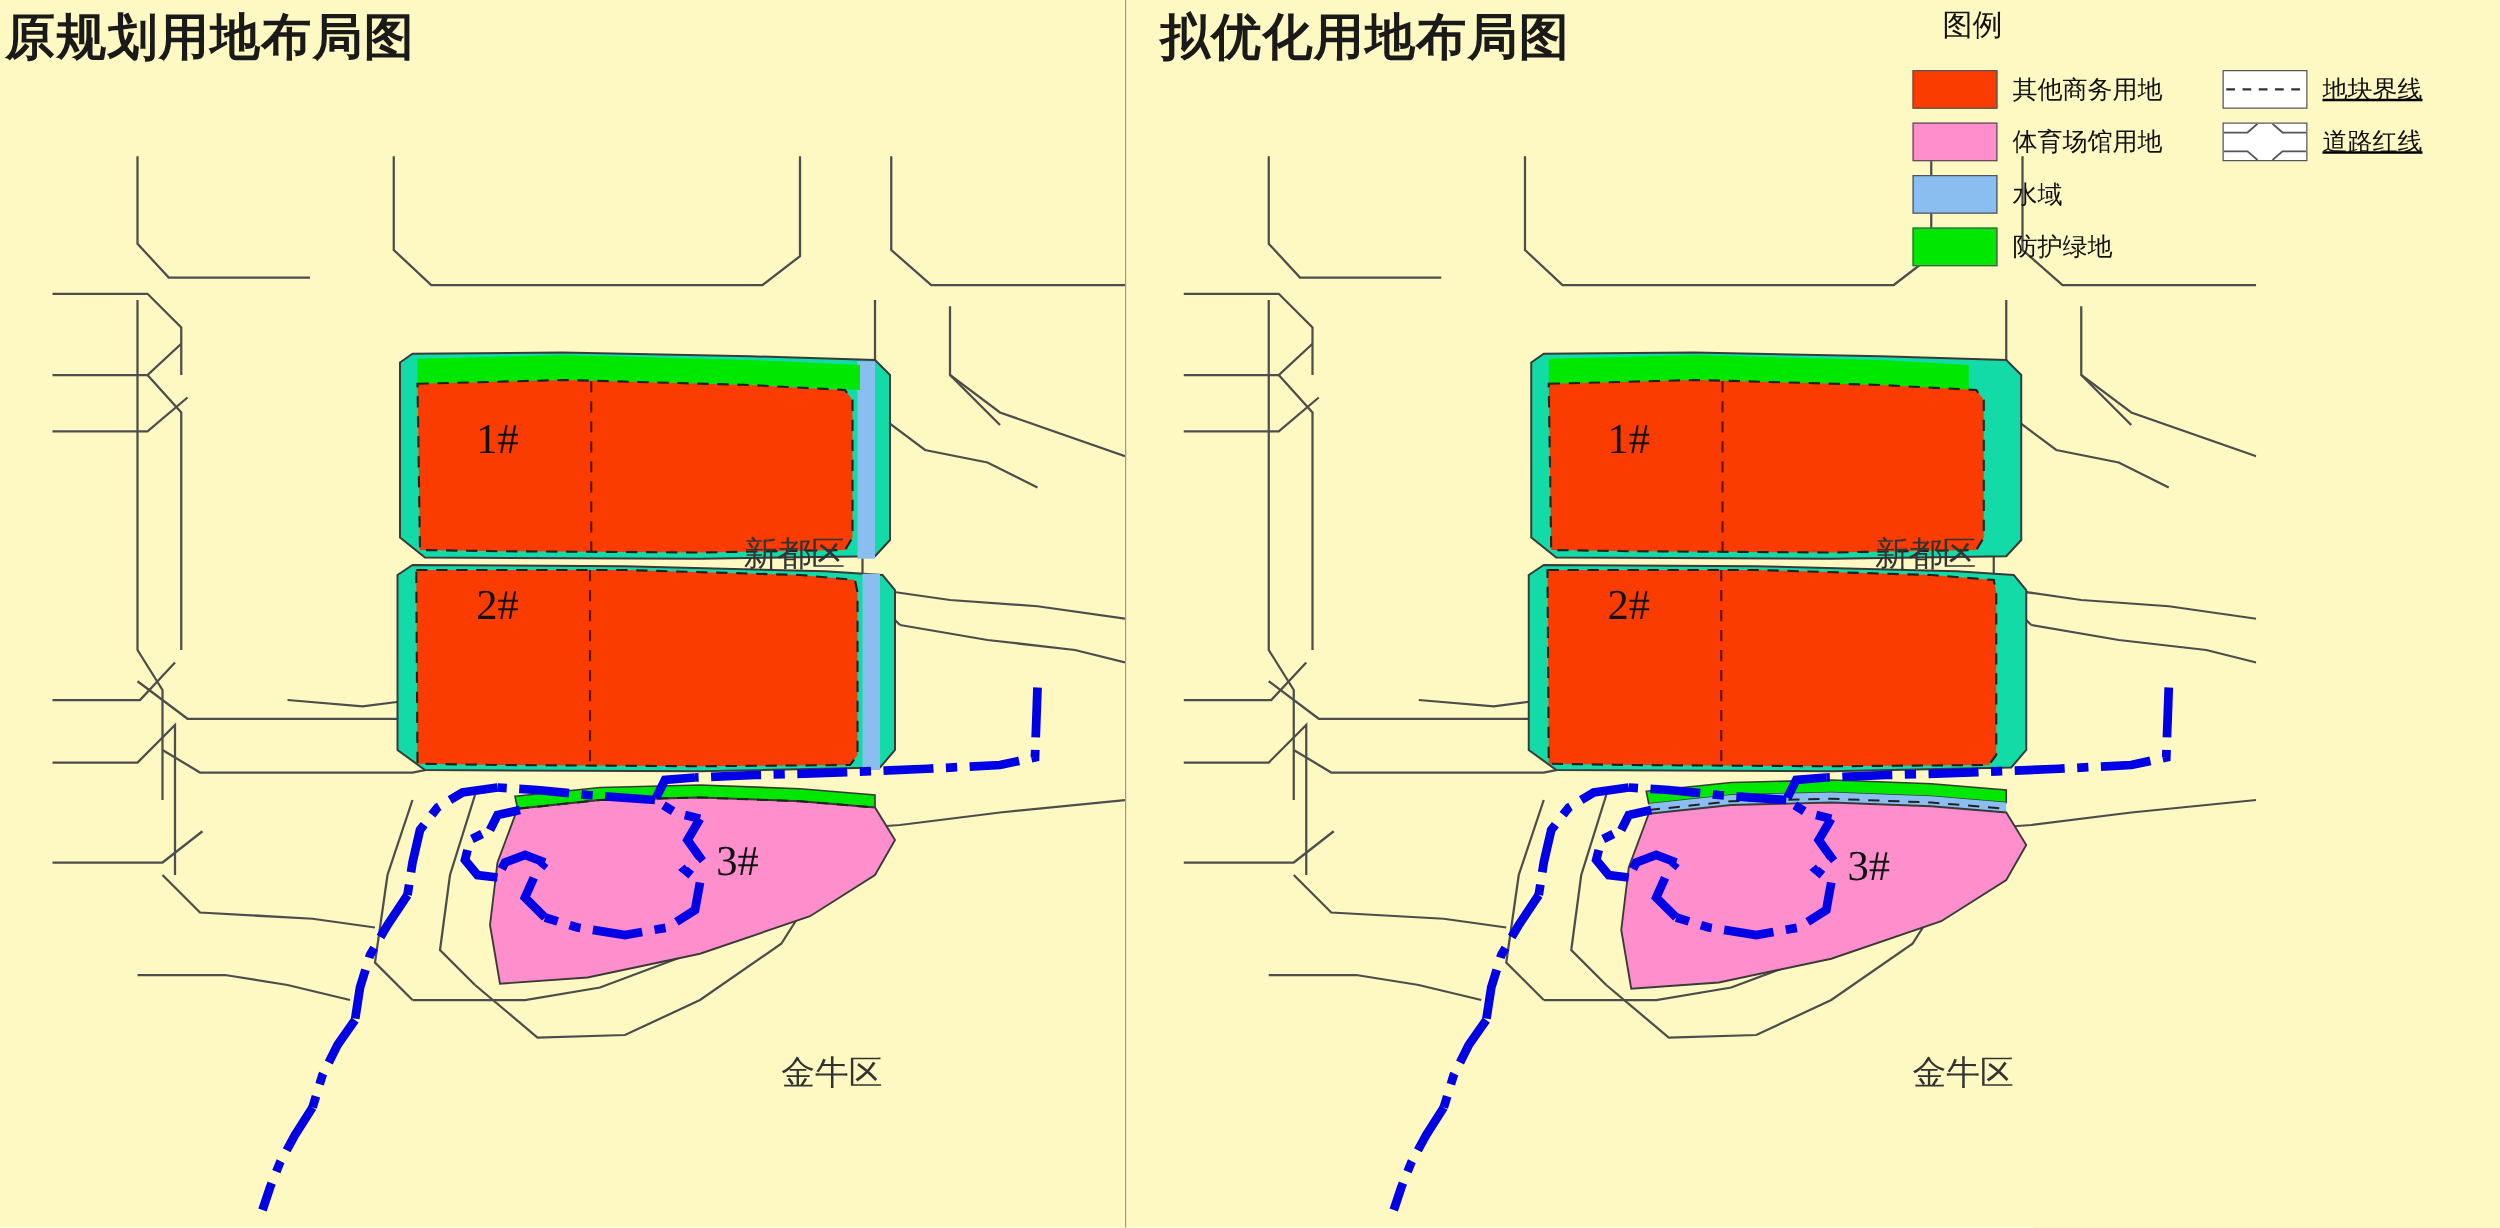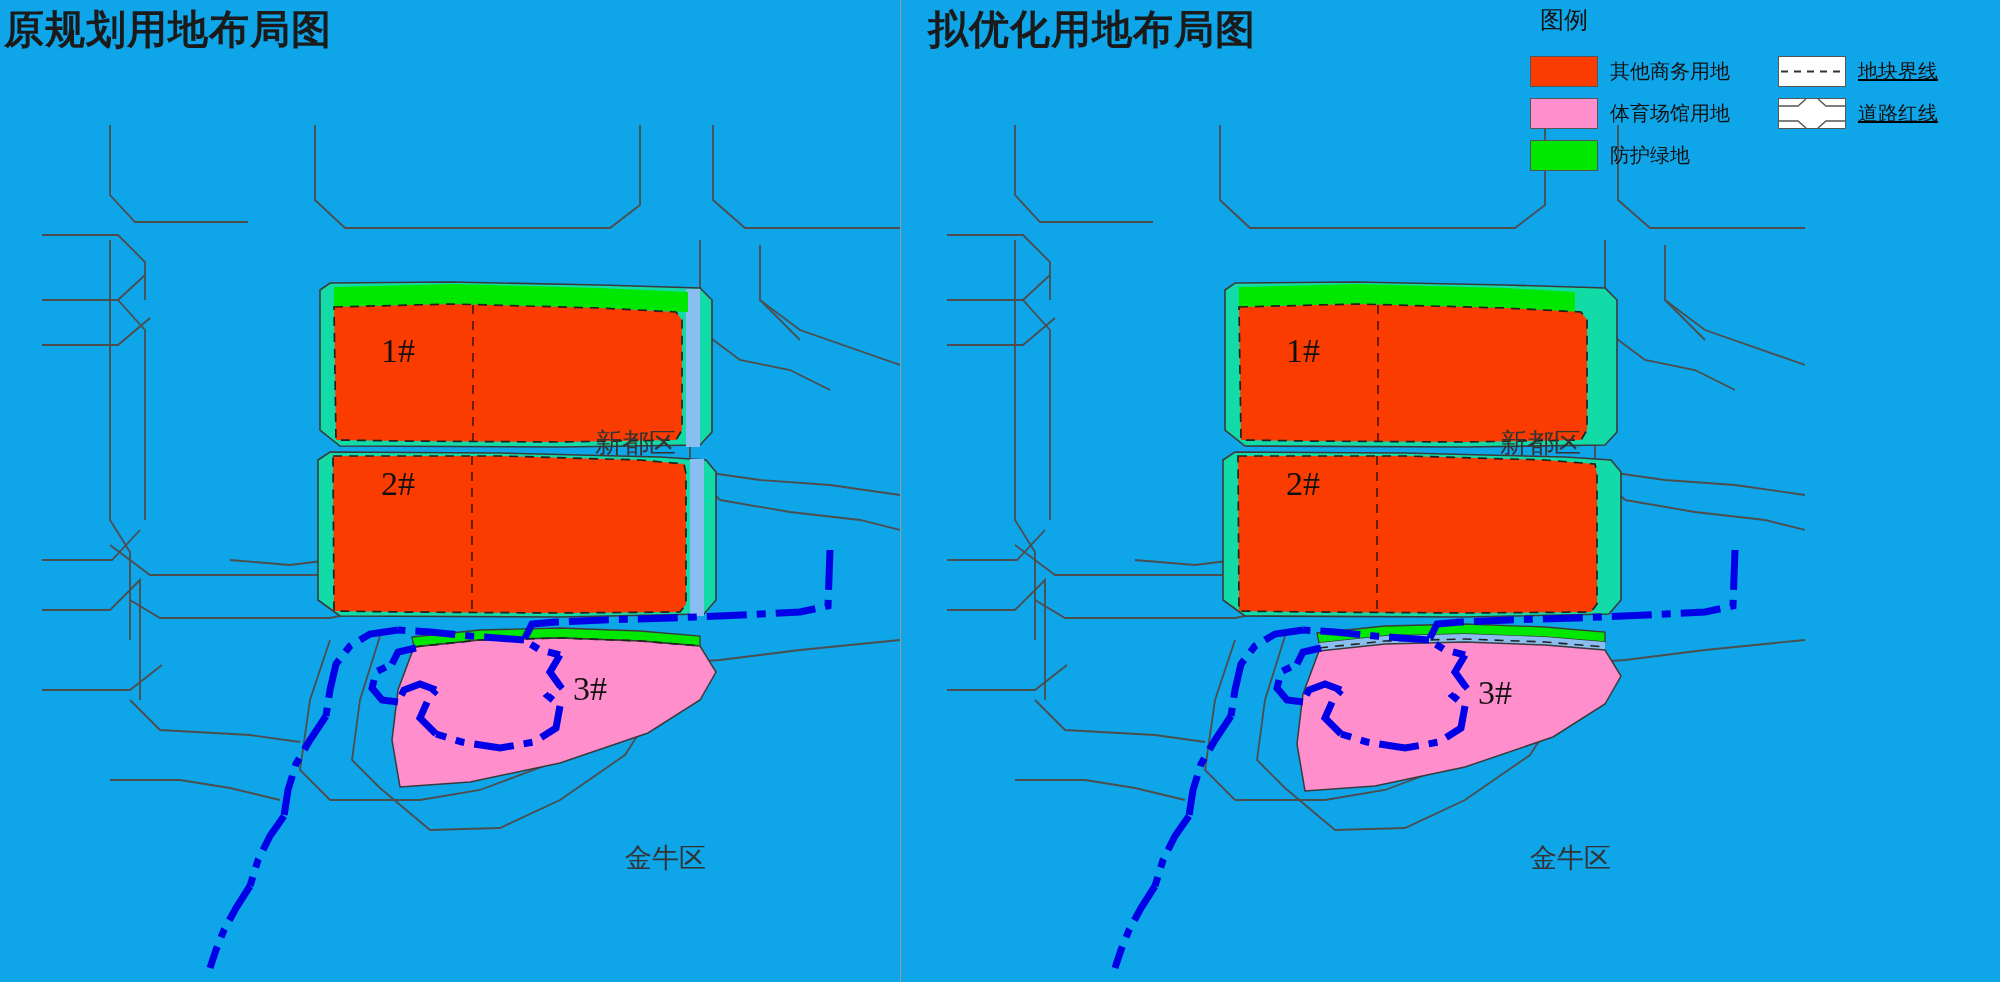--- a/index.html
+++ b/index.html
@@ -10,21 +10,21 @@
   body {
     width: 2000px;
     height: 982px;
     font-family: "Liberation Sans", "DejaVu Sans", sans-serif;
     overflow: hidden;
     position: relative;
   }
   .page {
     position: absolute;
     inset: 0;
-    background: #0ea5e9;
+    background: #fef9c3;
   }
 
   
   .panel-title {
     position: absolute;
     font-size: 40px;
     font-weight: 700;
     color: #1a1a1a;
     letter-spacing: 1px;
     white-space: nowrap;
@@ -71,21 +71,21 @@
   .legend {
     position: absolute;
     left: 1530px;
     top: 4px;
     width: 470px;
     height: 300px;
   }
   .legend-title {
     font-size: 24px;
     color: #111111;
-    margin: 0 0 16px 10px;
+    margin: 0 0 16px 24px;
     font-family: "Liberation Sans", "DejaVu Sans", sans-serif;
   }
   .legend-cols {
     display: flex;
     gap: 10px;
   }
   .legend-col { display: flex; flex-direction: column; }
   .legend-col.fills  { width: 238px; }
   .legend-col.lines  { width: 222px; text-decoration: underline; }
   .legend-row {
@@ -321,20 +321,24 @@
         <div class="legend-row">
           <span class="swatch" style="background:#FA3C00"></span>
           <span class="legend-label">其他商务用地</span>
         </div>
 
         <div class="legend-row">
           <span class="swatch" style="background:#FF8FCC"></span>
           <span class="legend-label">体育场馆用地</span>
         </div>
 
+        <div class="legend-row">
+          <span class="swatch" style="background:#8BBEF0"></span>
+          <span class="legend-label">水域</span>
+        </div>
 
         <div class="legend-row">
           <span class="swatch" style="background:#00E800"></span>
           <span class="legend-label">防护绿地</span>
         </div>
 
       </div>
 
       <div class="legend-col lines">
 

